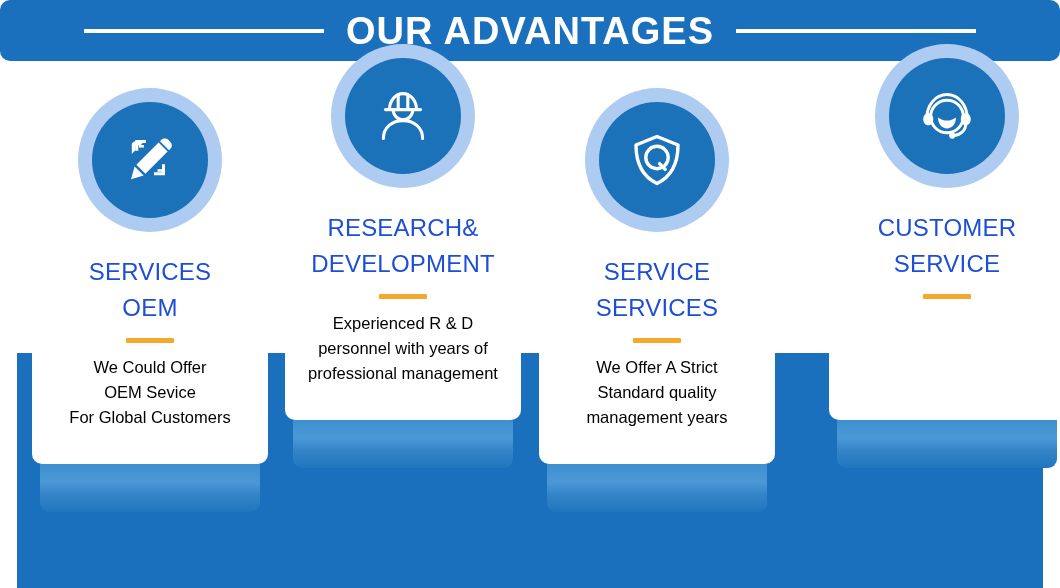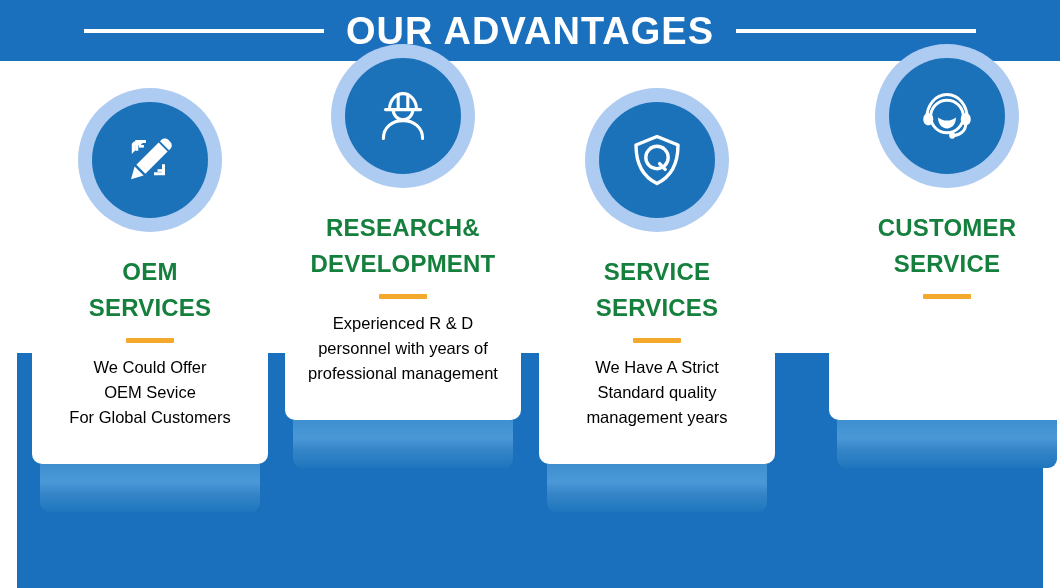--- a/index.html
+++ b/index.html
@@ -18,20 +18,21 @@
   
   #header-banner {
     position: absolute;
     left: 0; top: 0;
     width: 1060px;
     height: 61px;
     background: #1b70bd;
     display: flex;
     align-items: center;
     justify-content: center;
+    border-radius: 10px;
   }
   #header-inner {
     display: flex;
     align-items: center;
     justify-content: center;
     width: 980px;
   }
   .header-rule {
     height: 4px;
     background: #ffffff;
@@ -102,23 +103,23 @@
     padding: 10px 8px 0 8px;
     box-sizing: border-box;
     text-align: center;
   }
   #column-1 .card { height: 220px; }
   #column-2 .card { height: 220px; }
   #column-3 .card { height: 220px; }
   #column-4 .card { height: 220px; }
 
   .card-title {
-    color: #15803d;
+    color: #1d4ed8;
     font-size: 24px;
-    font-weight: bold;
+    font-weight: normal;
     line-height: 1.48;
     letter-spacing: 0.2px;
   }
   .card-divider {
     width: 48px;
     height: 5px;
     background: #f5a92c;
     border-radius: 1px;
     margin: 13px auto 12px auto;
   }
@@ -177,22 +178,22 @@
 
           <path d="M47.4 15.8 C49.3 13.9 52.4 13.9 54.3 15.8 L56.4 17.9 C58.3 19.8 58.3 22.9 56.4 24.8 L55.0 26.2 L46.0 17.2 Z"></path>
 
           <path d="M20.6 42.6 L29.6 51.6 L17.0 55.2 Z"></path>
         </g>
       </svg>
     </div>
   </div>
 
   <div class="card">
+    <div class="card-title">SERVICES</div>
     <div class="card-title">OEM</div>
-    <div class="card-title">SERVICES</div>
     <div class="card-divider"></div>
     <div class="card-body">We Could Offer</div>
     <div class="card-body">OEM Sevice</div>
     <div class="card-body">For Global Customers</div>
   </div>
 
   <div class="card-reflection"></div>
 </div>
 
 <div class="column" id="column-2">
@@ -241,21 +242,21 @@
           <line x1="39.6" y1="40.6" x2="45.2" y2="46.4"></line>
         </g>
       </svg>
     </div>
   </div>
 
   <div class="card">
     <div class="card-title">SERVICE</div>
     <div class="card-title">SERVICES</div>
     <div class="card-divider"></div>
-    <div class="card-body">We Have A Strict</div>
+    <div class="card-body">We Offer A Strict</div>
     <div class="card-body">Standard quality</div>
     <div class="card-body">management years</div>
   </div>
 
   <div class="card-reflection"></div>
 </div>
 
 <div class="column" id="column-4">
   <div class="icon-badge">
     <div class="icon-badge-inner">

